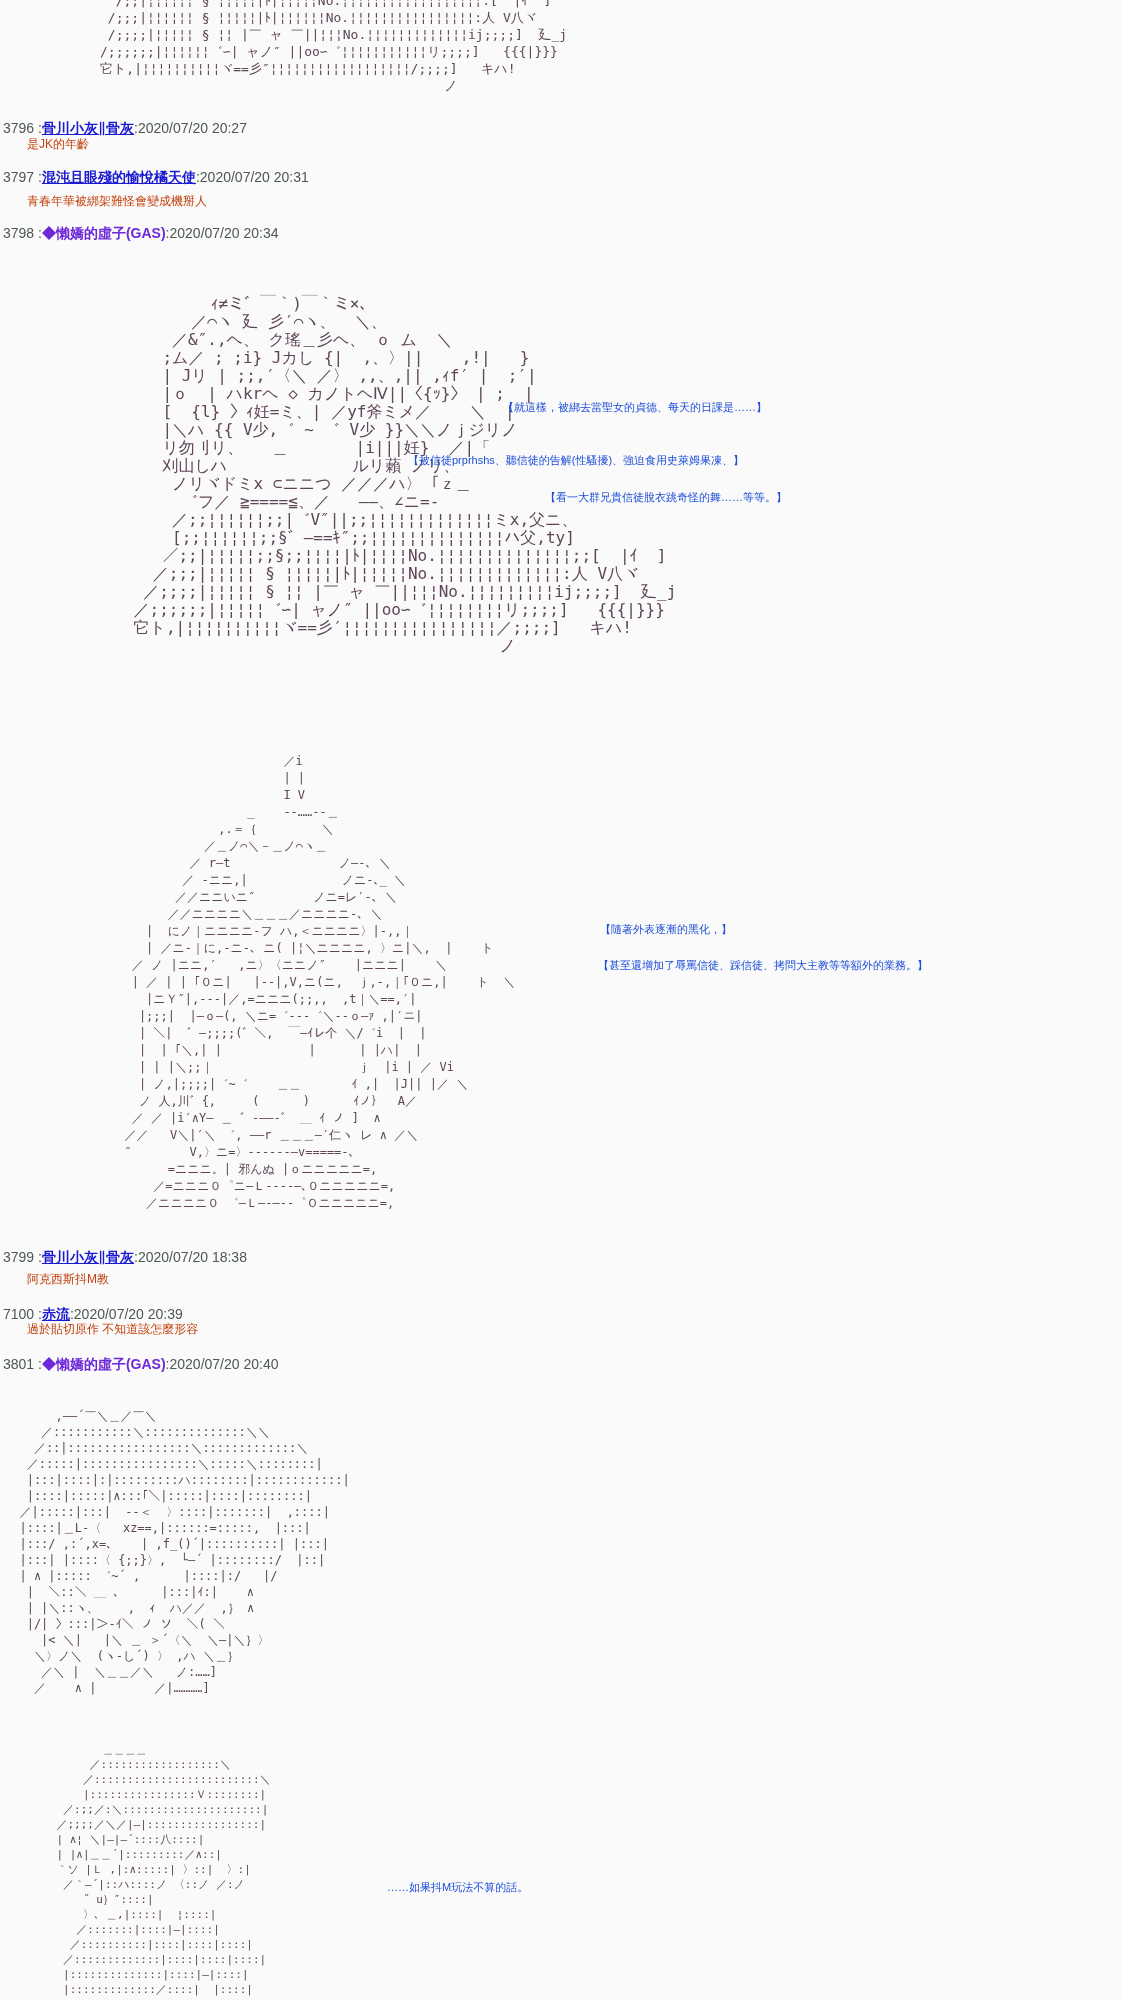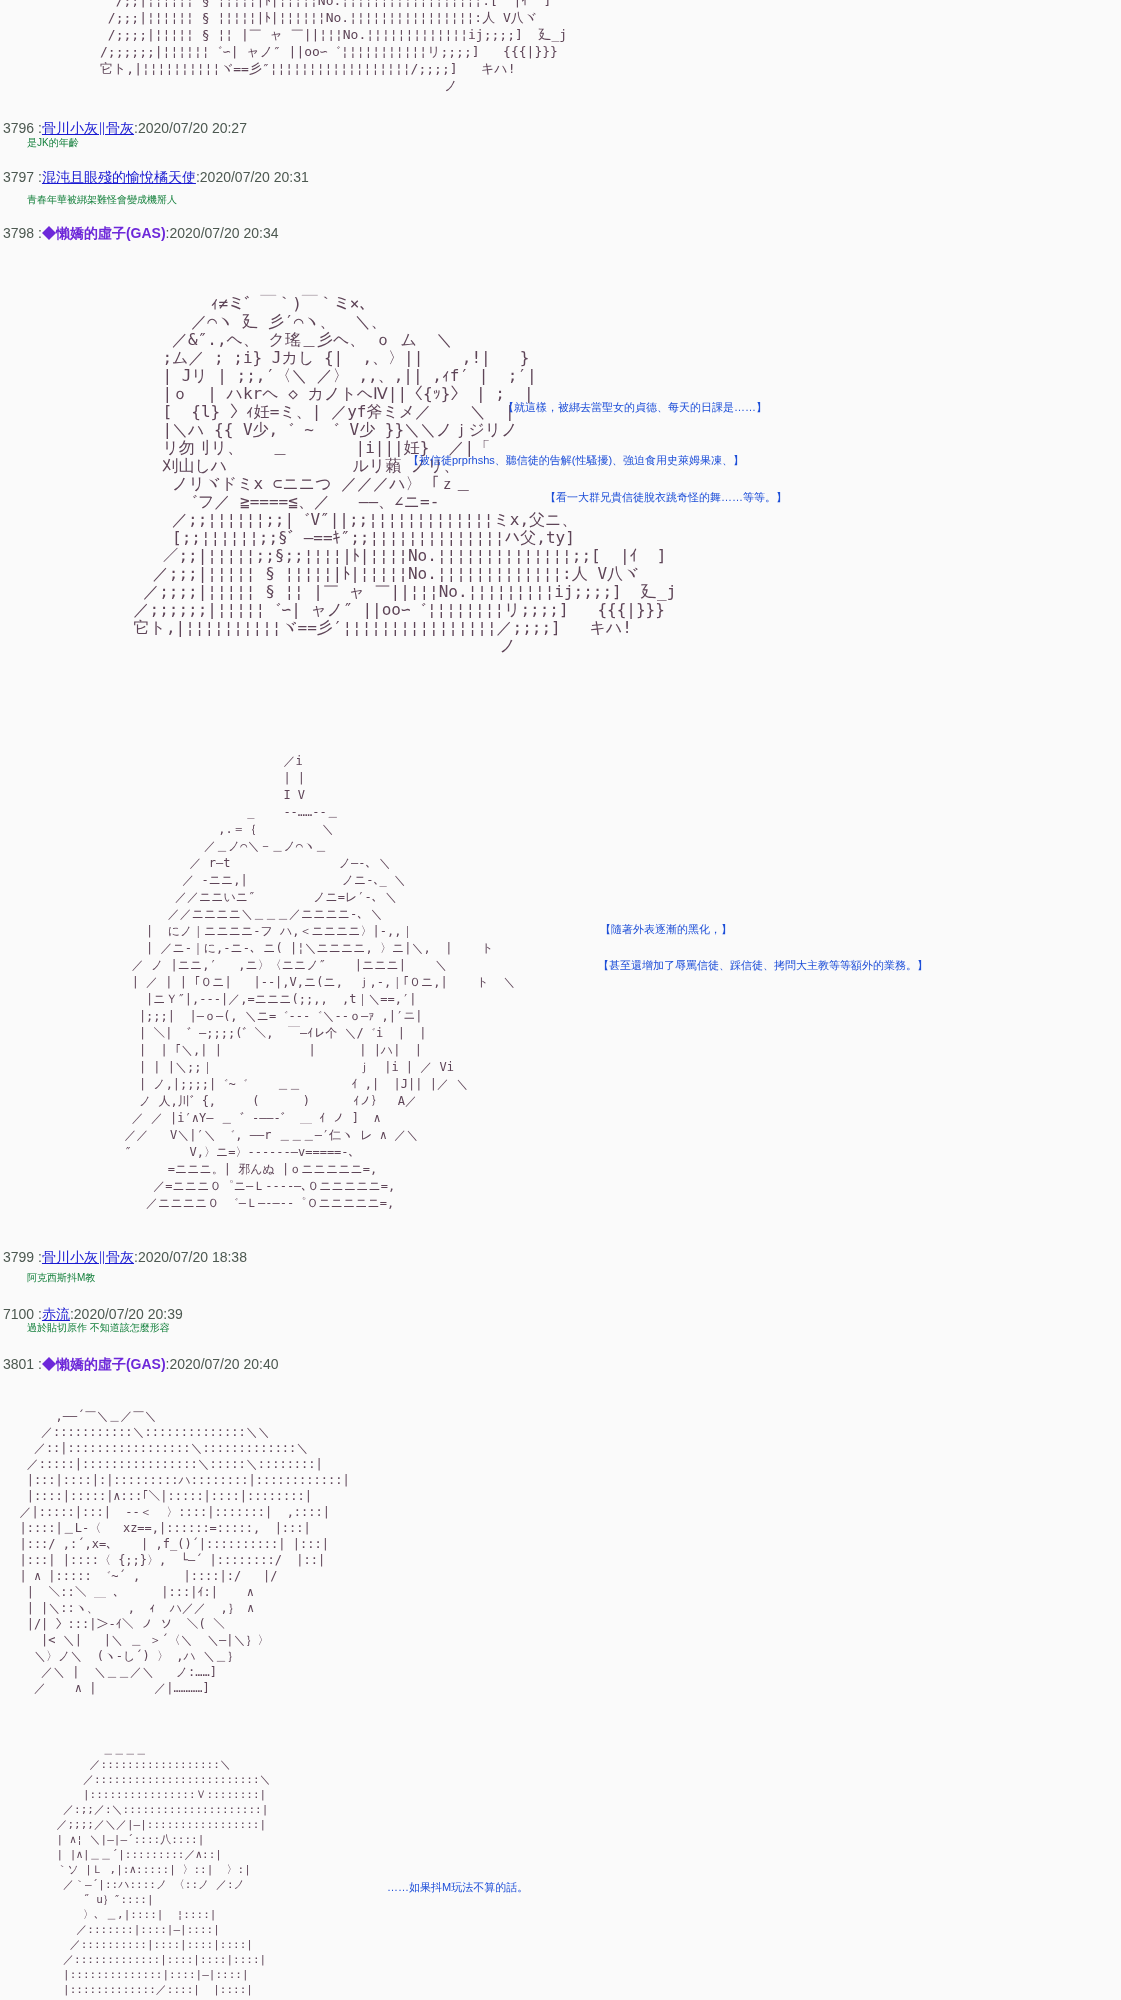--- a/index.html
+++ b/index.html
@@ -7,23 +7,23 @@
   .page{position:relative;width:1121px;height:2000px;background:#fafafa;overflow:hidden;
         font-family:"Liberation Sans",sans-serif;color:#4c5850}
   .aa{position:absolute;font-family:"DejaVu Sans Mono",monospace;color:#5e4457;
       white-space:pre;letter-spacing:0}
   .aa-top{left:100px;top:-8px;font-size:13px;line-height:17px}
   .aa-1{left:95px;top:295px;font-size:16px;line-height:18px}
   .aa-2{left:110px;top:753px;font-size:12px;line-height:17px}
   .aa-3{left:5px;top:1408px;font-size:12px;line-height:16px}
   .aa-4{left:30px;top:1742px;font-size:11px;line-height:15px}
   .phead{position:absolute;font-size:14px;white-space:nowrap;color:#4c5850}
-  .pname-link{color:#1a1ad2;font-weight:normal;text-decoration:underline;cursor:pointer}
+  .pname-link{color:#1a1ad2;font-weight:bold;text-decoration:underline;cursor:pointer}
   .pname-trip{color:#6d28d9;font-weight:bold;text-decoration:none}
-  .pbody{position:absolute;font-size:10px;color:#15803d;white-space:nowrap}
+  .pbody{position:absolute;font-size:12px;color:#c2410c;white-space:nowrap}
   .dlg{position:absolute;font-size:11px;color:#1d4ed8;white-space:nowrap}
 </style>
 </head>
 <body>
 
 <div class="page">
 
   <pre class="aa aa-top">  /;;|¦¦¦¦¦¦ § ¦¦¦¦¦|ﾄ|¦¦¦¦¦No.¦¦¦¦¦¦¦¦¦¦¦¦¦¦¦¦¦¦:[  |ｲ  ]
  /;;;|¦¦¦¦¦¦ § ¦¦¦¦¦|ﾄ|¦¦¦¦¦¦No.¦¦¦¦¦¦¦¦¦¦¦¦¦¦¦¦:人 V八ヾ
  /;;;;|¦¦¦¦¦ § ¦¦ |￣ ャ ￣||¦¦¦No.¦¦¦¦¦¦¦¦¦¦¦¦¦ij;;;;]  廴_j

